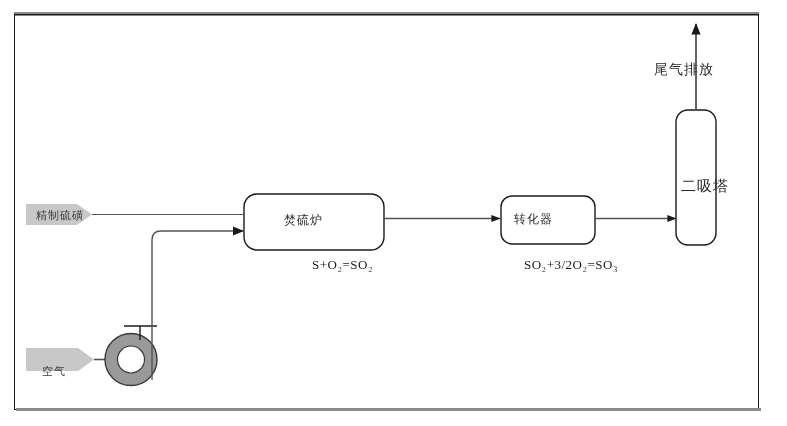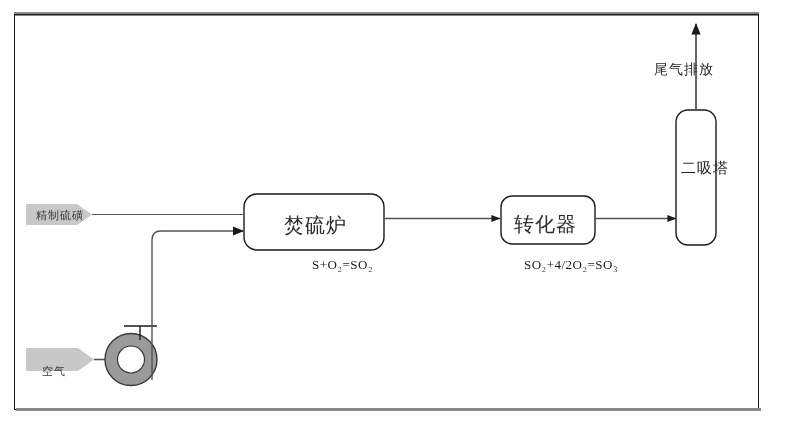--- a/index.html
+++ b/index.html
@@ -52,21 +52,21 @@
     height: 426px;
   }
 
   .node-label {
     position: absolute;
     font-family: "DejaVu Sans", sans-serif;
     color: #2b2b2b;
     white-space: nowrap;
   }
   .box-title {
-    font-size: 20px;
+    font-size: 12px;
     letter-spacing: 1px;
   }
   .equation {
     font-size: 13px;
     font-family: "Liberation Serif", serif;
     color: #1a1a1a;
     letter-spacing: 0.5px;
     margin-left: 32px;
   }
   .tag-text {
@@ -81,20 +81,21 @@
     color: #2b2b2b;
     letter-spacing: 1px;
     margin-left: 39px;
   }
   .tower-text {
     font-size: 15px;
     font-family: "DejaVu Sans", sans-serif;
     color: #2b2b2b;
     writing-mode: horizontal-tb;
     letter-spacing: 1px;
+    margin-top: 18px;
   }
 </style>
 </head>
 <body>
 
 <div id="canvas">
 
   <div class="top-strip"></div>
   <div class="frame"></div>
   <div class="frame-shadow"></div>
@@ -141,19 +142,19 @@
   <div class="node-label tag-text" style="left:36px; top:208px;">精制硫磺</div>
 
   <div class="node-label tag-text" style="left:42px; top:364px;">空气</div>
 
   <div class="node-label box-title" style="left:284px; top:212px;">焚硫炉</div>
 
   <div class="node-label equation" style="left:280px; top:257px;">S+O₂=SO₂</div>
 
   <div class="node-label box-title" style="left:514px; top:211px;font-family:Liberation Mono, monospace;">转化器</div>
 
-  <div class="node-label equation" style="left:492px; top:257px;">SO₂+4/2O₂=SO₃</div>
+  <div class="node-label equation" style="left:492px; top:257px;">SO₂+3/2O₂=SO₃</div>
 
   <div class="node-label tower-text" style="left:681px; top:159px;">二吸塔</div>
 
   <div class="node-label emission-text" style="left:615px; top:61px;">尾气排放</div>
 
 </div>
 
 </body></html>

